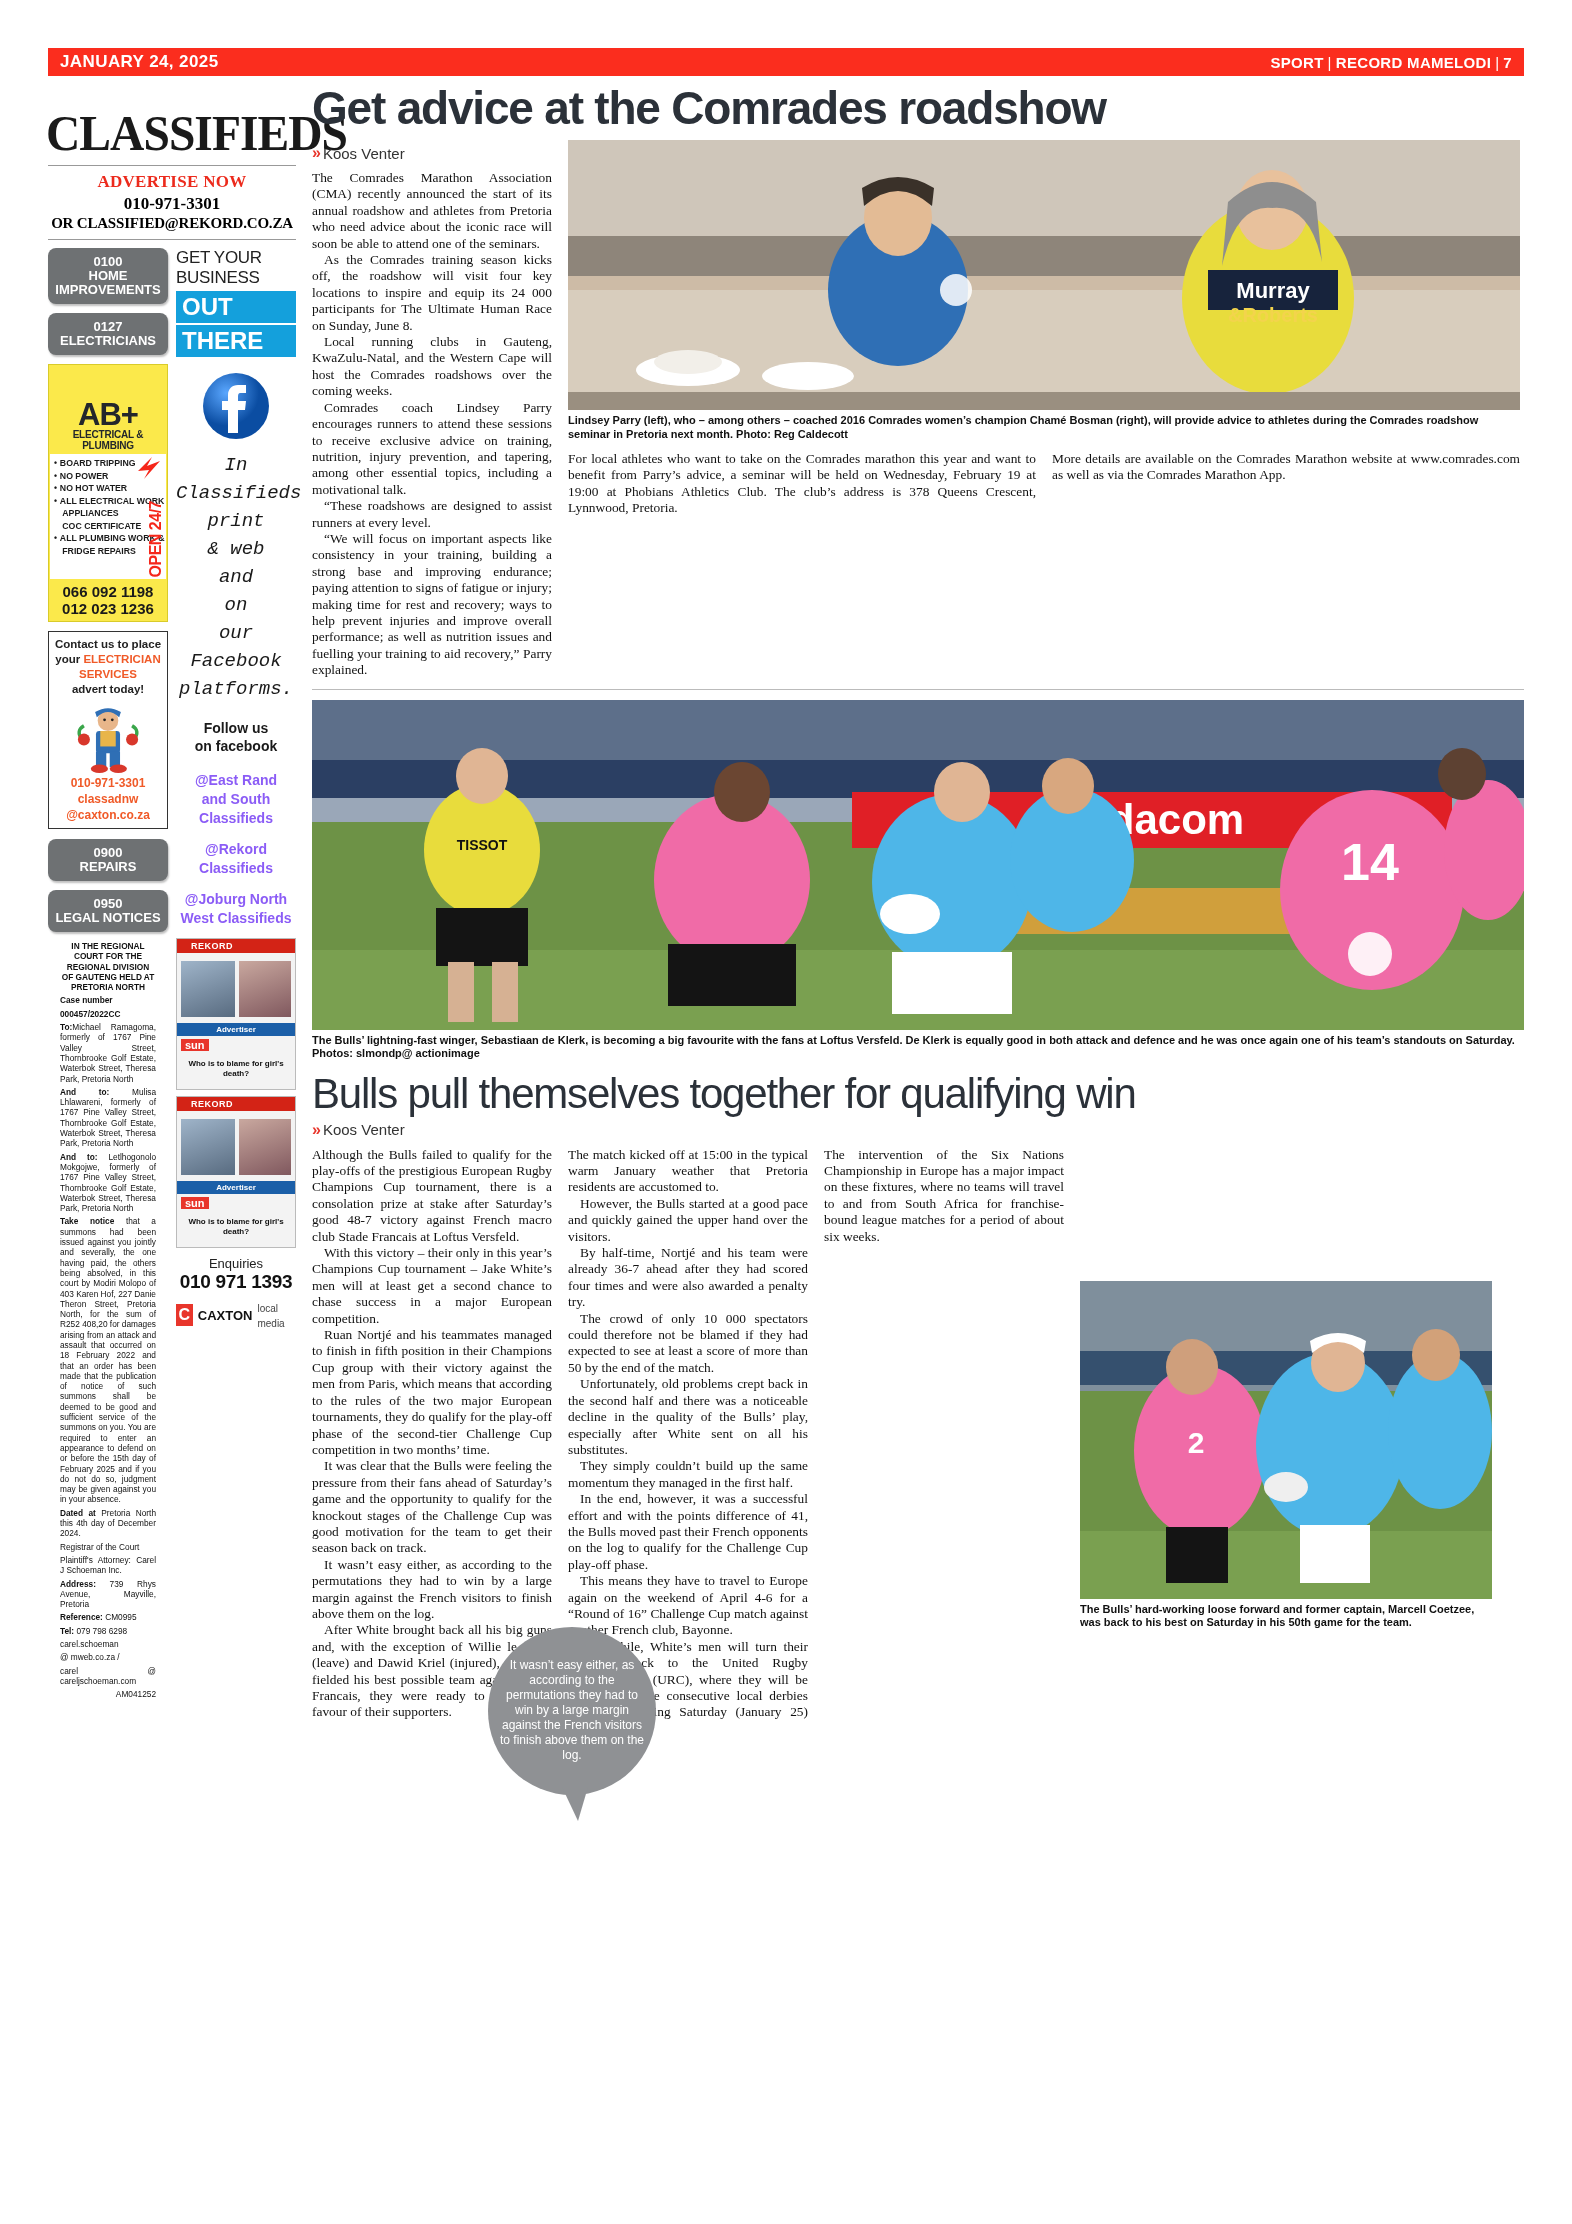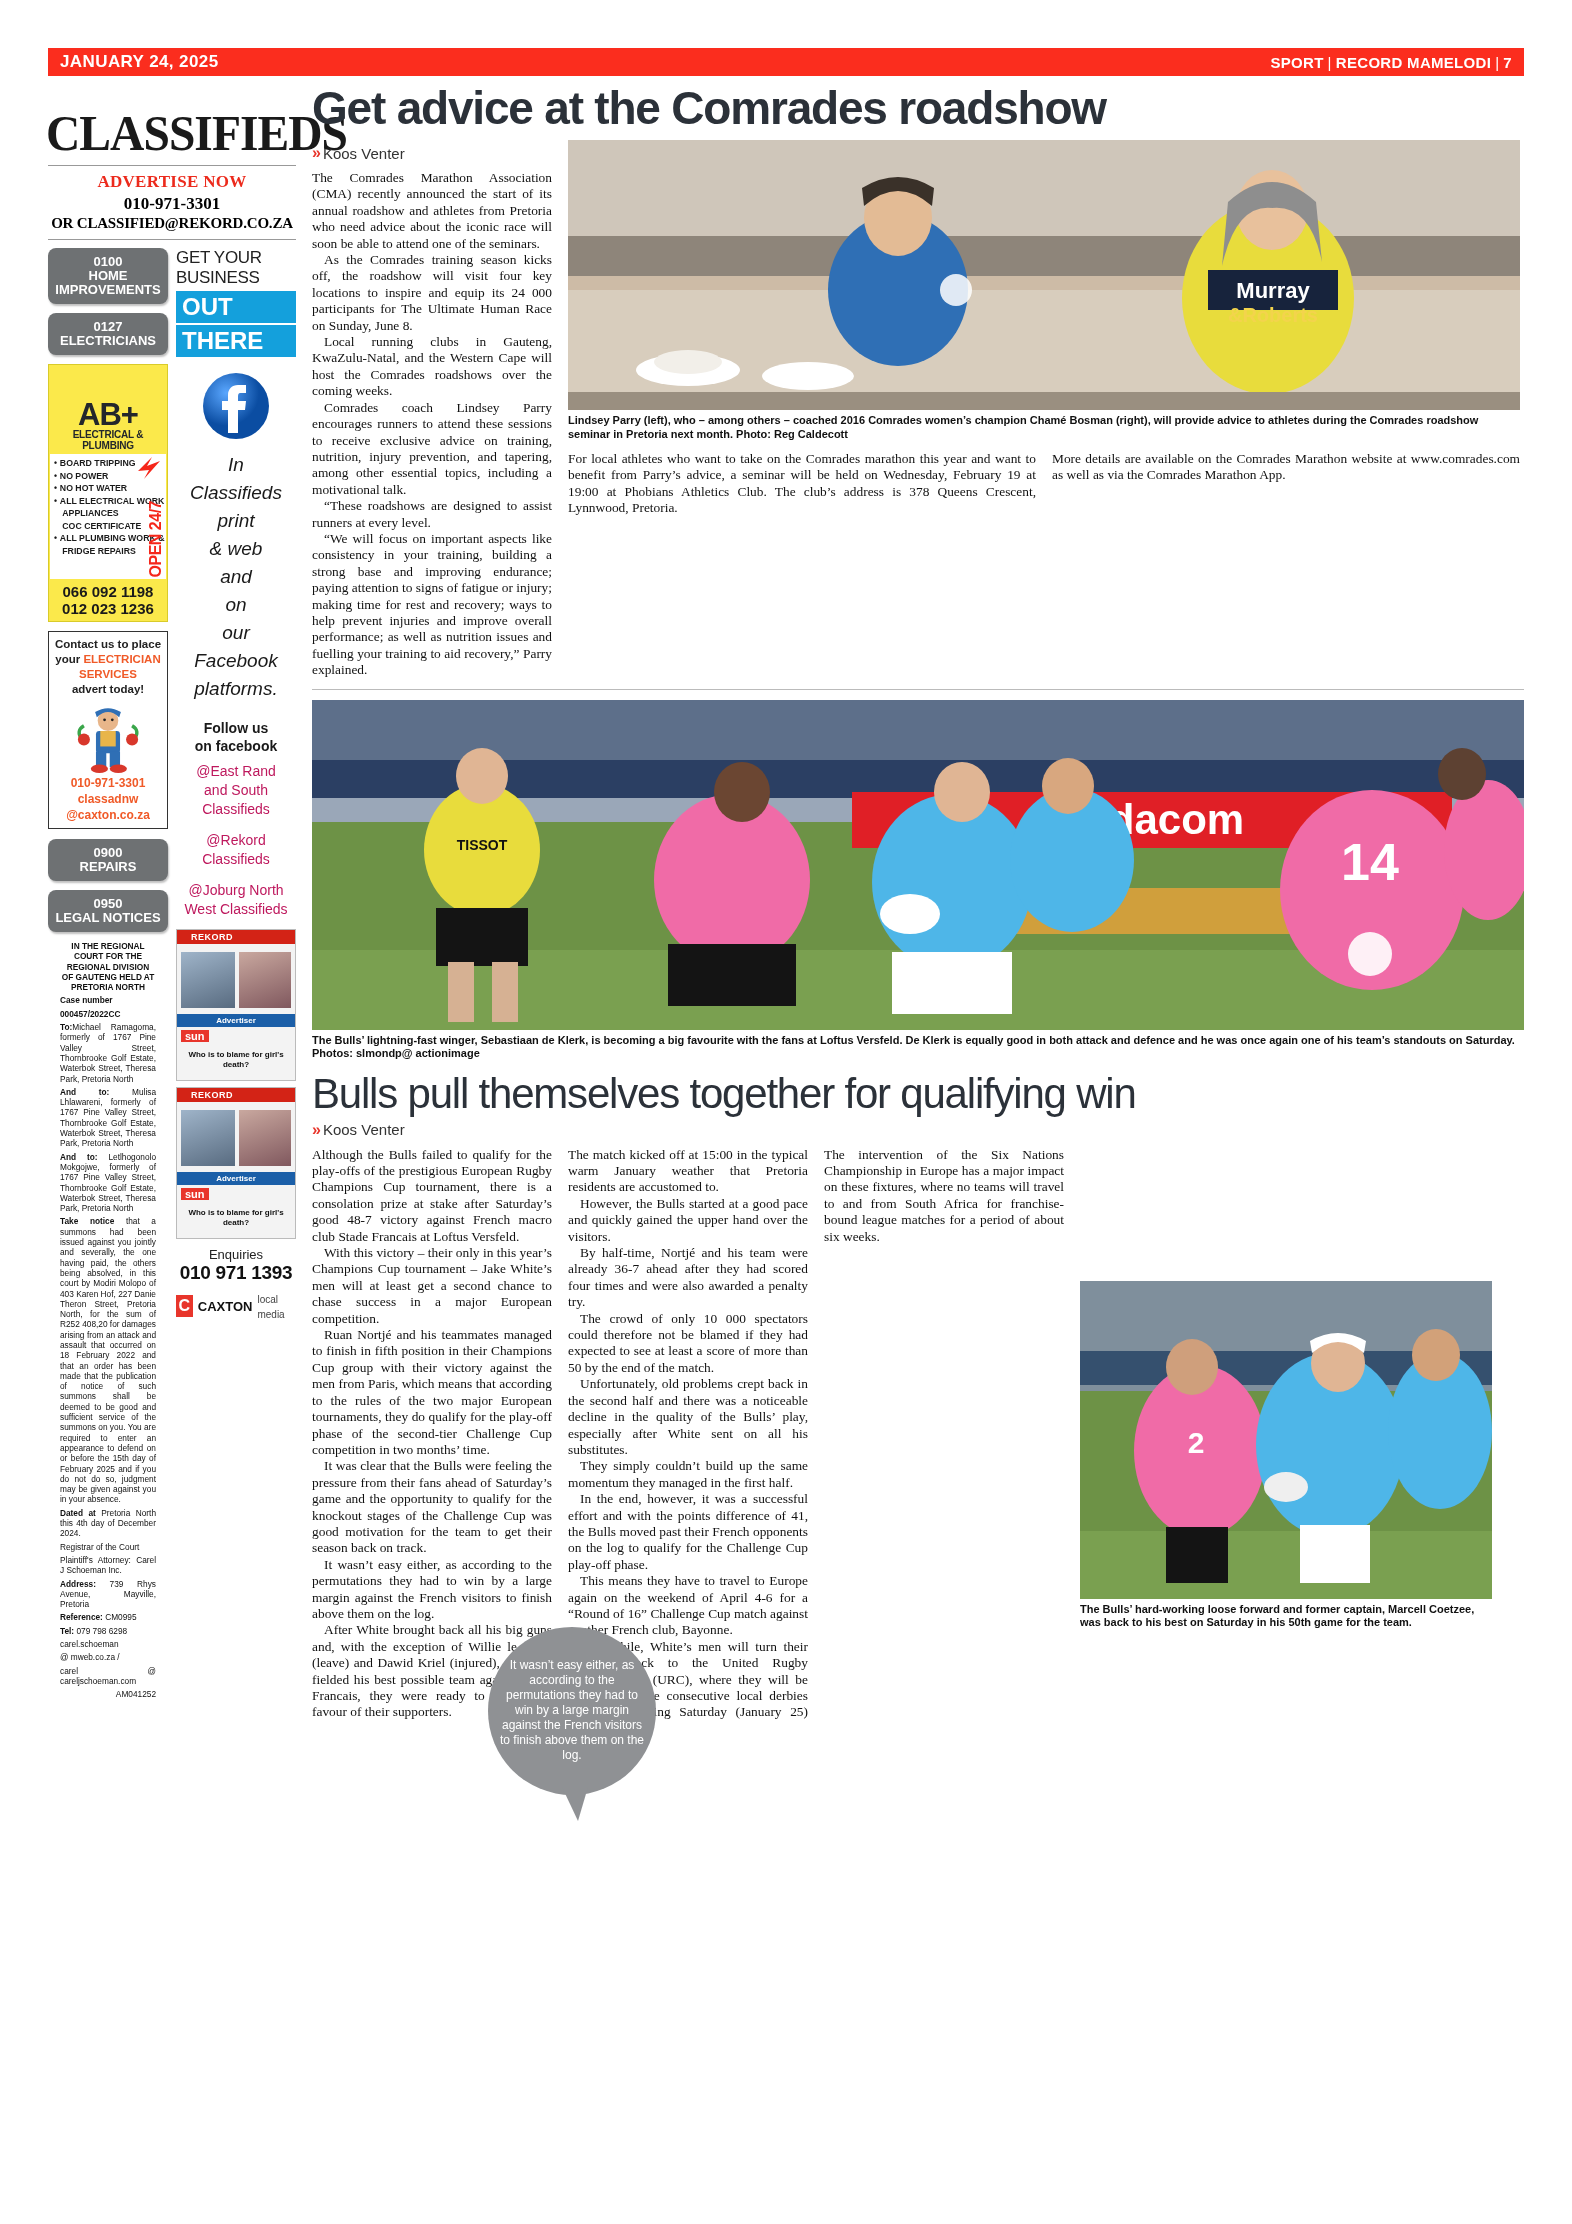--- a/index.html
+++ b/index.html
@@ -92,23 +92,23 @@
   .legaltxt{font-family:"Liberation Sans",sans-serif;font-size:8.3px;line-height:10.3px;color:#111;text-align:justify;}
   .legaltxt .ctr{text-align:center;font-weight:bold;}
   .legaltxt b{font-weight:bold;}
   .legaltxt p{margin:0 12px 3px;}
   .legaltxt .right{text-align:right;}
 
   
   .getyour{font-family:"Liberation Sans",sans-serif;font-size:17px;line-height:20px;color:#222;letter-spacing:-.3px;}
   .outthere{background:#14a0dc;color:#fff;font-family:"Liberation Sans",sans-serif;font-weight:bold;font-size:24px;line-height:26px;padding:3px 6px;margin-top:3px;}
   .fbicon{width:70px;height:70px;margin:14px auto 10px;display:block;}
-  .incls{font-family:Liberation Sans, sans-serif;font-style:italic;font-size:19px;line-height:28px;text-align:center;color:#1a1a1a;}
+  .incls{font-family:Liberation Mono, monospace;font-style:italic;font-size:19px;line-height:28px;text-align:center;color:#1a1a1a;}
   .followus{font-family:"Liberation Sans",sans-serif;font-weight:bold;font-size:14px;line-height:18px;text-align:center;margin-top:16px;color:#1a1a1a;}
-  .handles{font-family:"Liberation Sans",sans-serif;font-size:14px;line-height:19px;text-align:center;margin-top:7px;color:#be185d;}
+  .handles{font-family:"Liberation Sans",sans-serif;font-size:14px;line-height:19px;text-align:center;margin-top:16px;color:#8b5cf6;font-weight:bold;}
 
   .papers{margin-top:10px;}
   .paper{position:relative;border:1px solid #bbb;background:#f3f3f3;height:150px;margin-bottom:6px;overflow:hidden;}
   .paper .hdr{background:#d32316;color:#fff;font-family:"Liberation Sans",sans-serif;font-weight:bold;font-size:9px;padding:2px 14px;letter-spacing:.5px;}
   .paper .ph{position:absolute;left:4px;top:22px;width:54px;height:56px;background:linear-gradient(160deg,#9fb4c9,#586b80);}
   .paper .ph2{position:absolute;right:4px;top:22px;width:52px;height:56px;background:linear-gradient(160deg,#c9a89f,#80585e);}
   .paper .band{position:absolute;left:0;right:0;top:84px;height:13px;background:#1b5fa8;color:#fff;
     font-family:"Liberation Sans",sans-serif;font-weight:bold;font-size:8px;line-height:13px;text-align:center;}
   .paper .sun{position:absolute;left:4px;top:100px;background:#e8352b;color:#fff;font-family:"Liberation Sans",sans-serif;font-weight:bold;font-size:11px;padding:0 4px;}
   .paper .cap{position:absolute;left:4px;right:4px;top:116px;font-family:"Liberation Sans",sans-serif;font-weight:bold;font-size:8px;line-height:9.5px;color:#111;text-align:center;}

